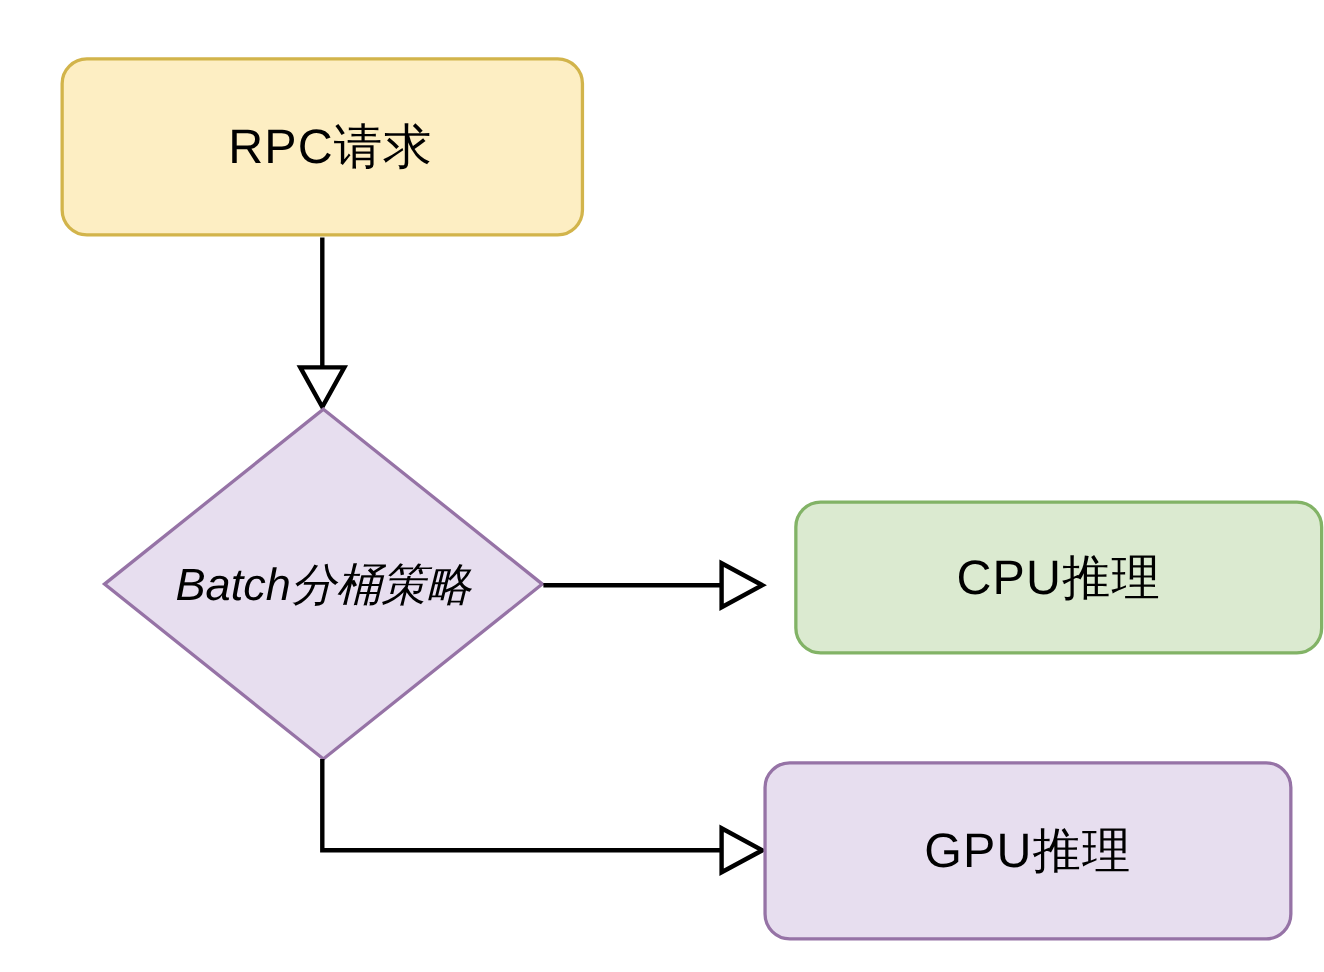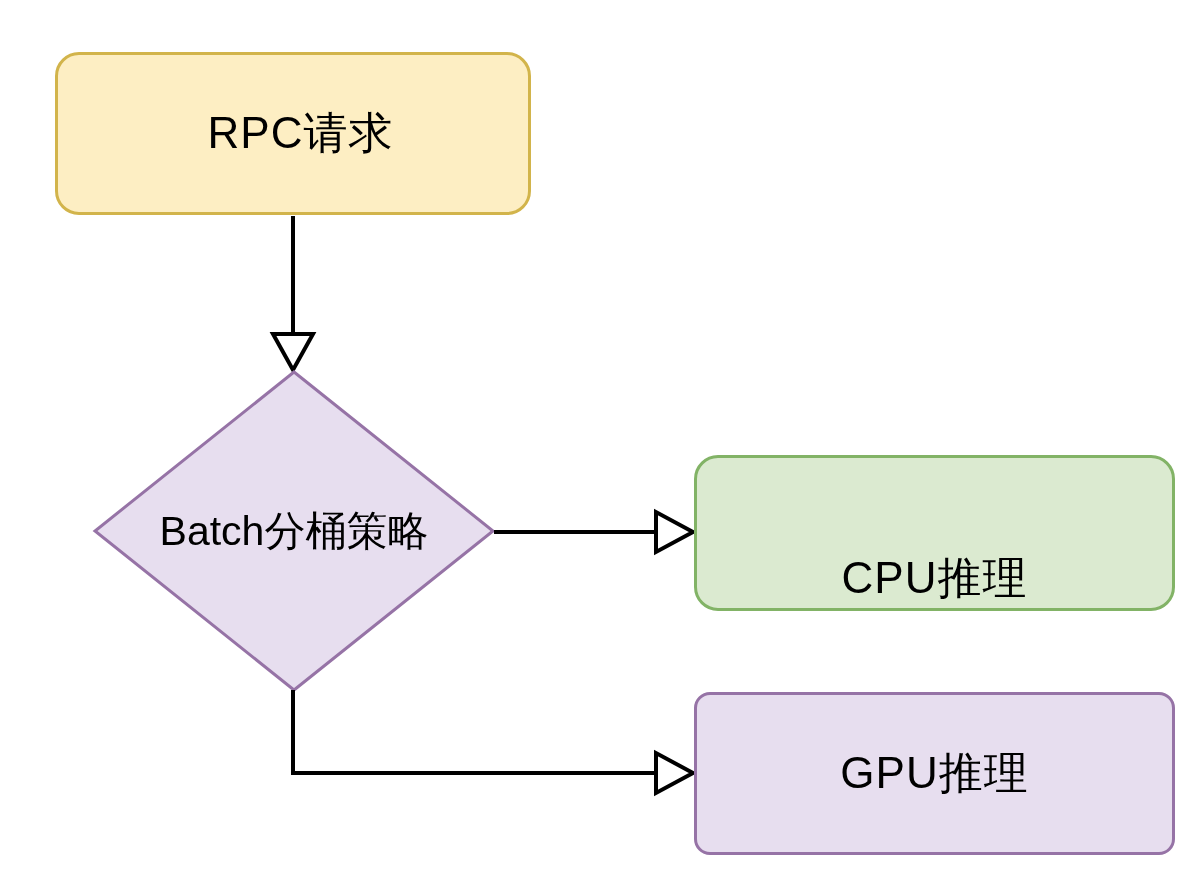--- a/index.html
+++ b/index.html
@@ -27,34 +27,35 @@
     justify-content: center;
     border: 3px solid #000;
     border-radius: 24px;
     font-size: 44px;
     color: #000000;
     text-align: center;
     letter-spacing: 1px;
   }
 
   .node-rpc { left: 55px;  top: 52px;  width: 476px; height: 163px; }
-  .node-cpu { left: 694px; top: 455px; width: 481px; height: 156px; align-items: flex-end; }
-  .node-gpu { left: 694px; top: 692px; width: 481px; height: 163px; border-radius: 16px; }
+  .node-cpu { left: 722px; top: 455px; width: 481px; height: 140px; }
+  .node-gpu { left: 694px; top: 692px; width: 481px; height: 163px; }
 
   .diamond-label {
     position: absolute;
     left: 95px; top: 372px;
     width: 398px; height: 318px;
     display: flex;
     align-items: center;
     justify-content: center;
     font-size: 41px;
     color: #000000;
     text-align: center;
     pointer-events: none;
+    font-style: italic;
   }
 
   .edge-line {
     stroke: #000000;
     stroke-width: 4;
     fill: none;
   }
 
   .arrowhead {
     fill: #ffffff;

